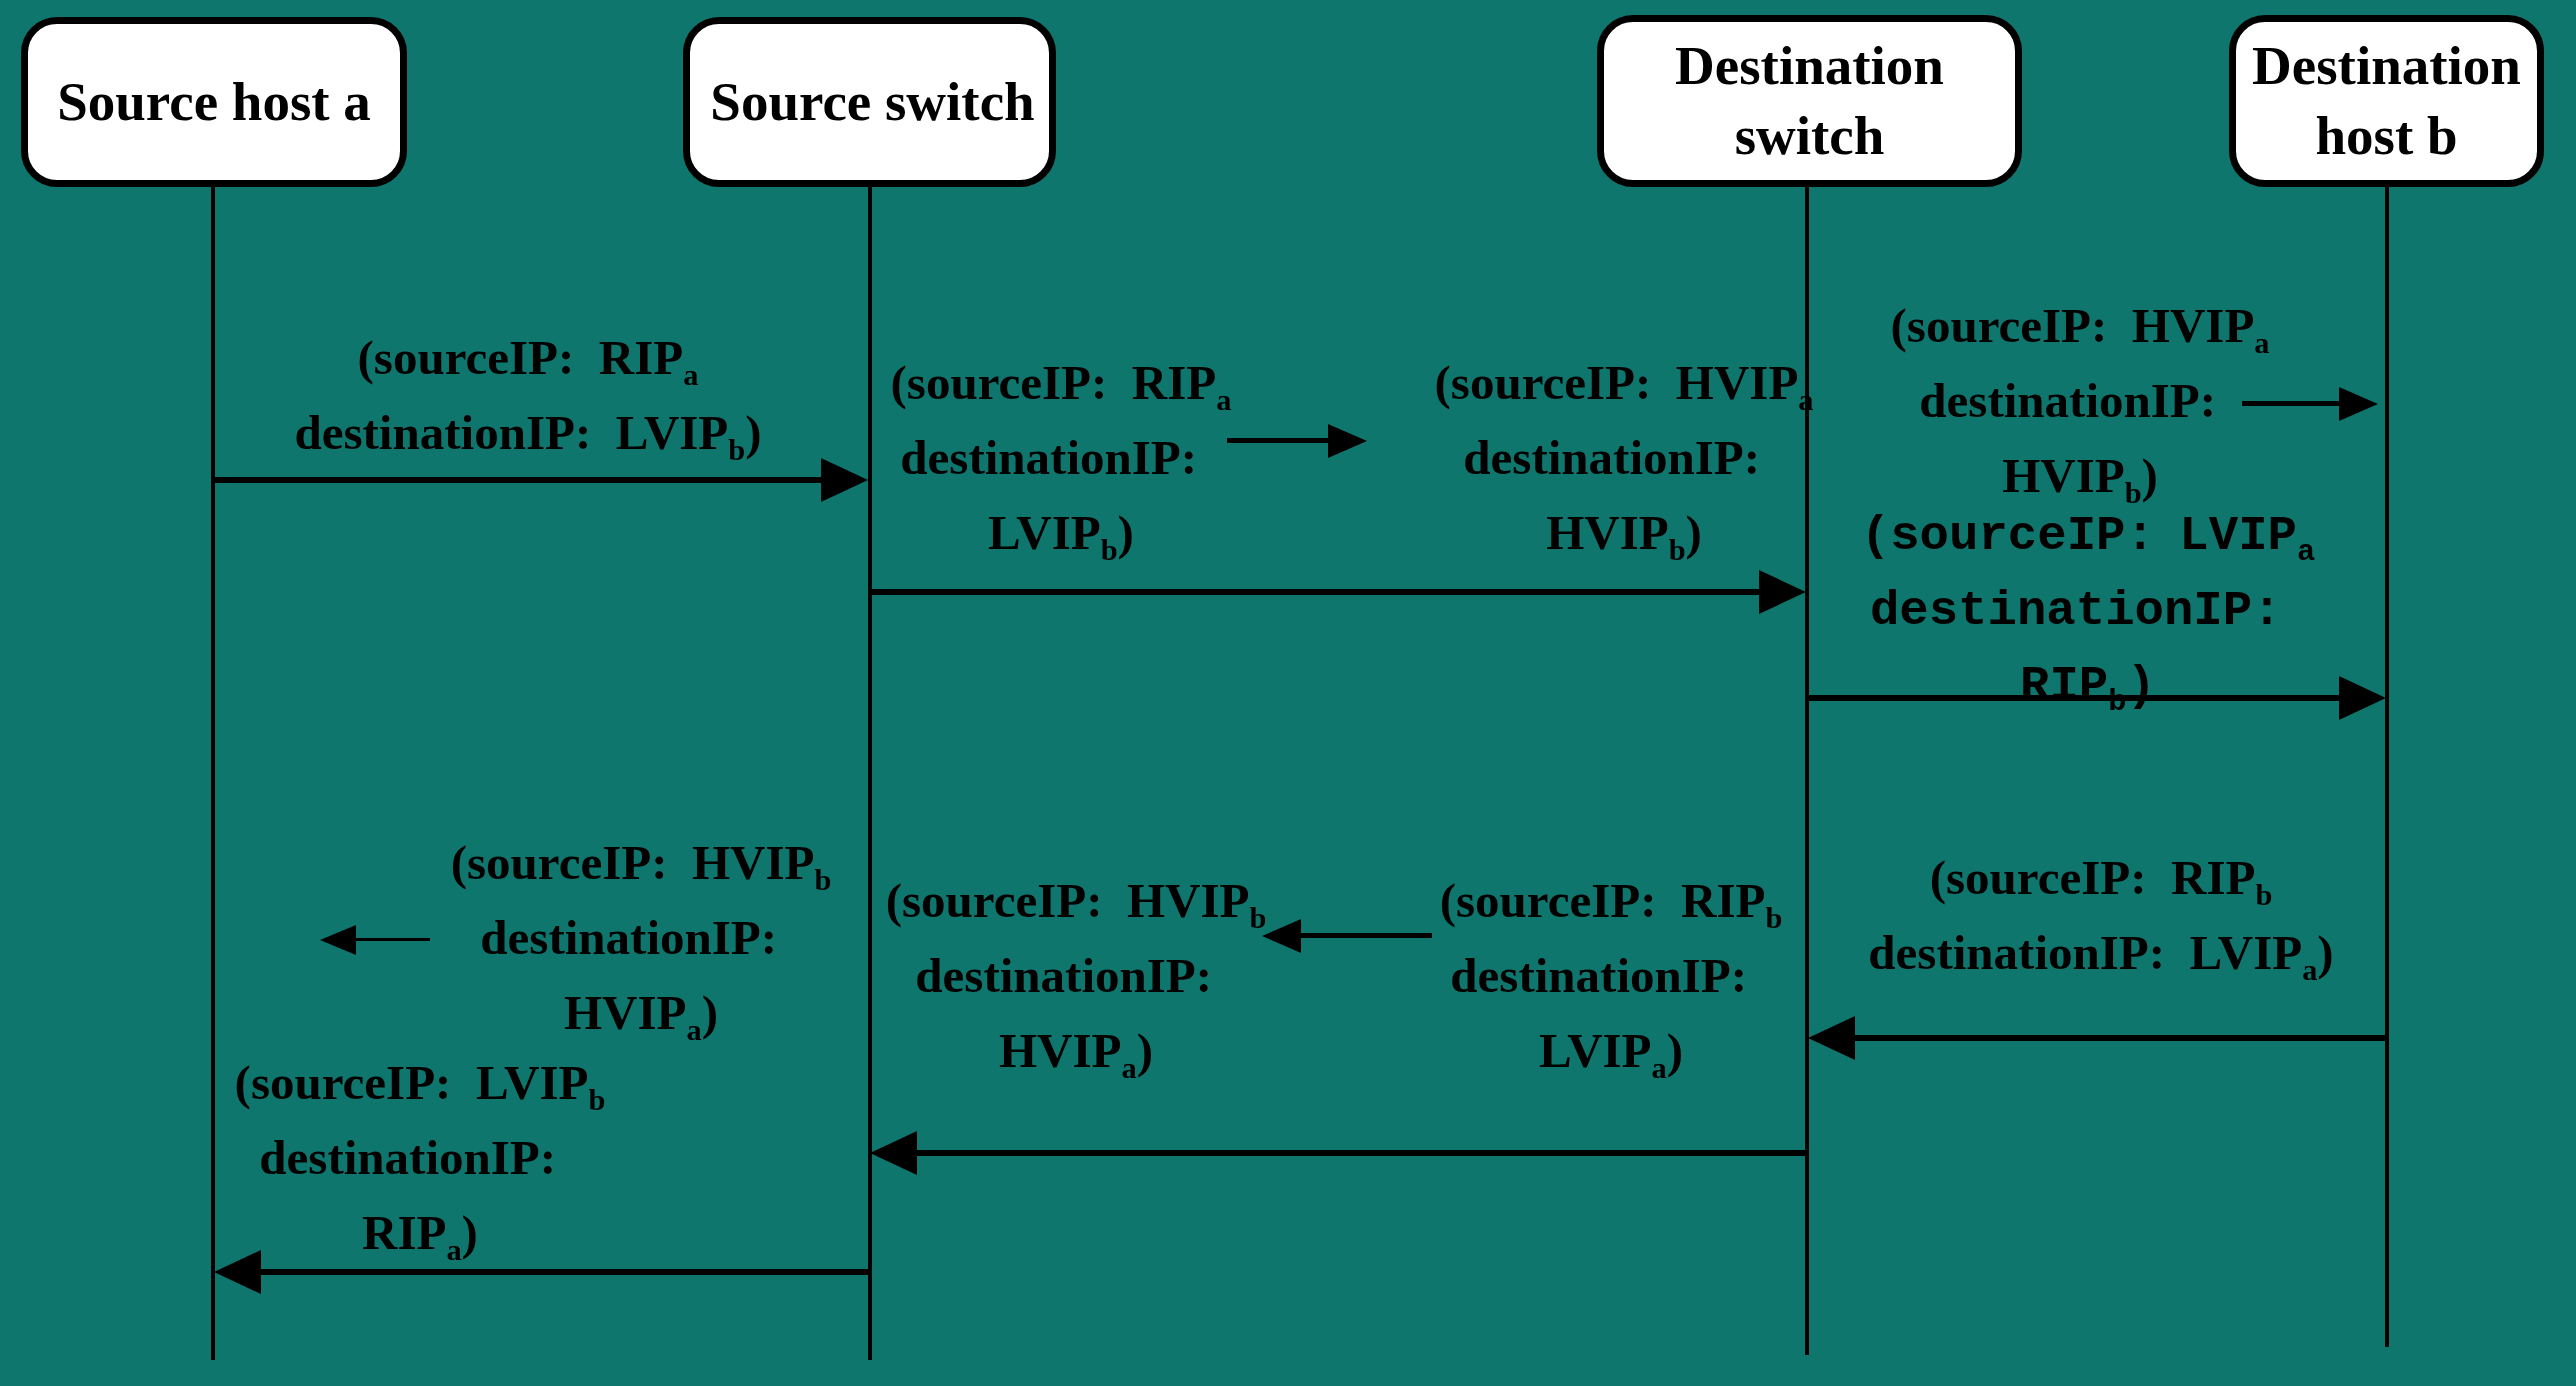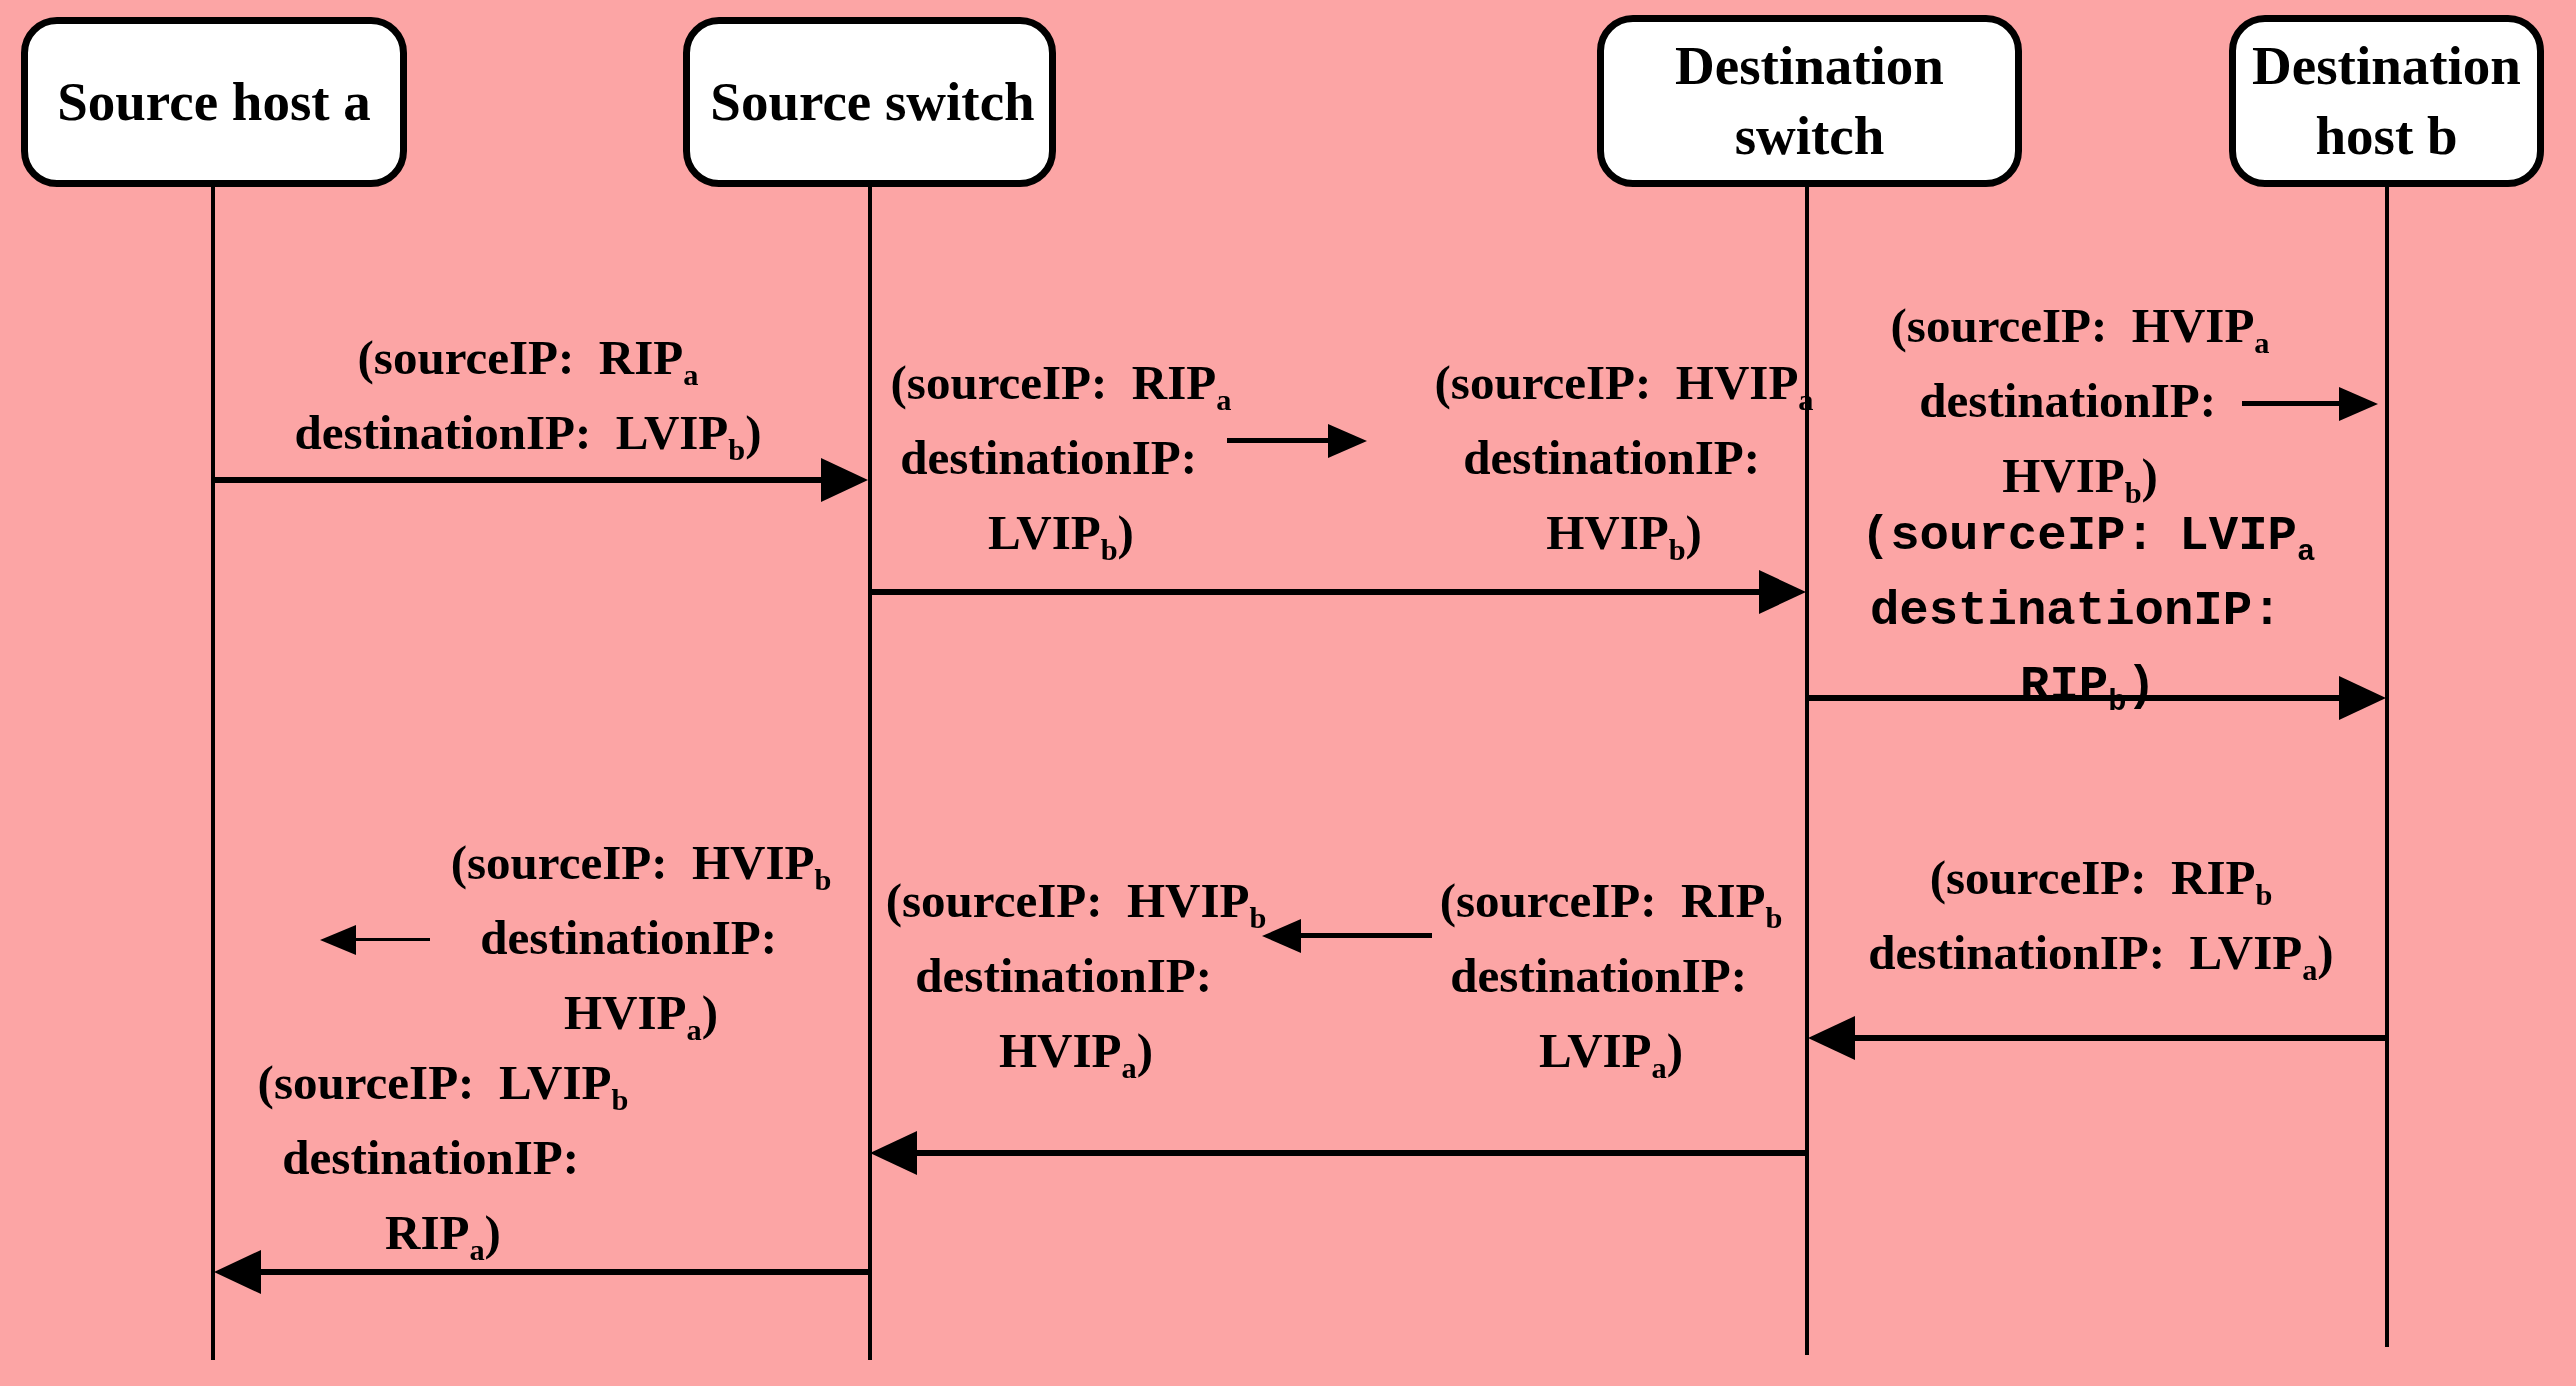--- a/index.html
+++ b/index.html
@@ -1,17 +1,17 @@
 <!DOCTYPE html>
 <html style="font-size:13.6px"><head>
 <meta charset="utf-8">
 <style>
   html,body{margin:0;padding:0;background:#ffffff;}
   .stage{
-    position:relative;width:2576px;height:1386px;background:#fca5a5;
+    position:relative;width:2576px;height:1386px;background:#0f766e;
     font-family:"Liberation Serif","DejaVu Serif",serif;color:#000;overflow:hidden;
   }
   .actor{
     position:absolute;box-sizing:border-box;border:7.7px solid #000;border-radius:36px;
     background:#fff;display:flex;align-items:center;justify-content:center;
     font-weight:bold;font-size:55px;line-height:70px;text-align:center;white-space:nowrap;
   }
   .lifeline{position:absolute;width:4.3px;background:#000;}
   .msg{
     position:absolute;transform:translateX(-50%);text-align:center;white-space:nowrap;
@@ -60,21 +60,21 @@
 
   <div class="msg" style="left:528px;top:320px;">(sourceIP: RIP<sub>a</sub><br>destinationIP: LVIP<sub>b</sub>)</div>
   <div class="msg" style="left:1061px;top:345px;">(sourceIP: RIP<sub>a</sub><br>destinationIP: <br>LVIP<sub>b</sub>)</div>
   <div class="msg" style="left:1624px;top:345px;">(sourceIP: HVIP<sub>a</sub><br>destinationIP: <br>HVIP<sub>b</sub>)</div>
   <div class="msg" style="left:2080px;top:288px;">(sourceIP: HVIP<sub>a</sub><br>destinationIP: <br>HVIP<sub>b</sub>)</div>
   <div class="msg" style="left:2088px;top:499px;font-family:Liberation Mono, monospace;">(sourceIP: LVIP<sub>a</sub><br>destinationIP: <br>RIP<sub>b</sub>)</div>
   <div class="msg" style="left:2101px;top:840px;">(sourceIP: RIP<sub>b</sub><br>destinationIP: LVIP<sub>a</sub>)</div>
   <div class="msg" style="left:1076px;top:863px;">(sourceIP: HVIP<sub>b</sub><br>destinationIP: <br>HVIP<sub>a</sub>)</div>
   <div class="msg" style="left:1611px;top:863px;">(sourceIP: RIP<sub>b</sub><br>destinationIP: <br>LVIP<sub>a</sub>)</div>
   <div class="msg" style="left:641px;top:825px;">(sourceIP: HVIP<sub>b</sub><br>destinationIP: <br>HVIP<sub>a</sub>)</div>
-  <div class="msg" style="left:443px;top:1045px;">(sourceIP: LVIP<sub>b</sub><br>destinationIP: <br>RIP<sub>a</sub>)</div>
+  <div class="msg" style="left:420px;top:1045px;">(sourceIP: LVIP<sub>b</sub><br>destinationIP: <br>RIP<sub>a</sub>)</div>
 
   <div class="arrow arrow-r" style="left:213px;top:477px;width:609px;"></div>
   <div class="arrow arrow-r" style="left:869px;top:589px;width:891px;"></div>
   <div class="arrow arrow-r" style="left:1807px;top:695px;width:533px;"></div>
   <div class="arrow arrow-l" style="left:1854px;top:1035px;width:533px;"></div>
   <div class="arrow arrow-l" style="left:916px;top:1150px;width:891px;"></div>
   <div class="arrow arrow-l" style="left:260px;top:1269px;width:609px;"></div>
 
   <div class="arrow small arrow-r" style="left:1227px;top:438px;width:102px;"></div>
   <div class="arrow small arrow-r" style="left:2242px;top:401px;width:98px;"></div>

